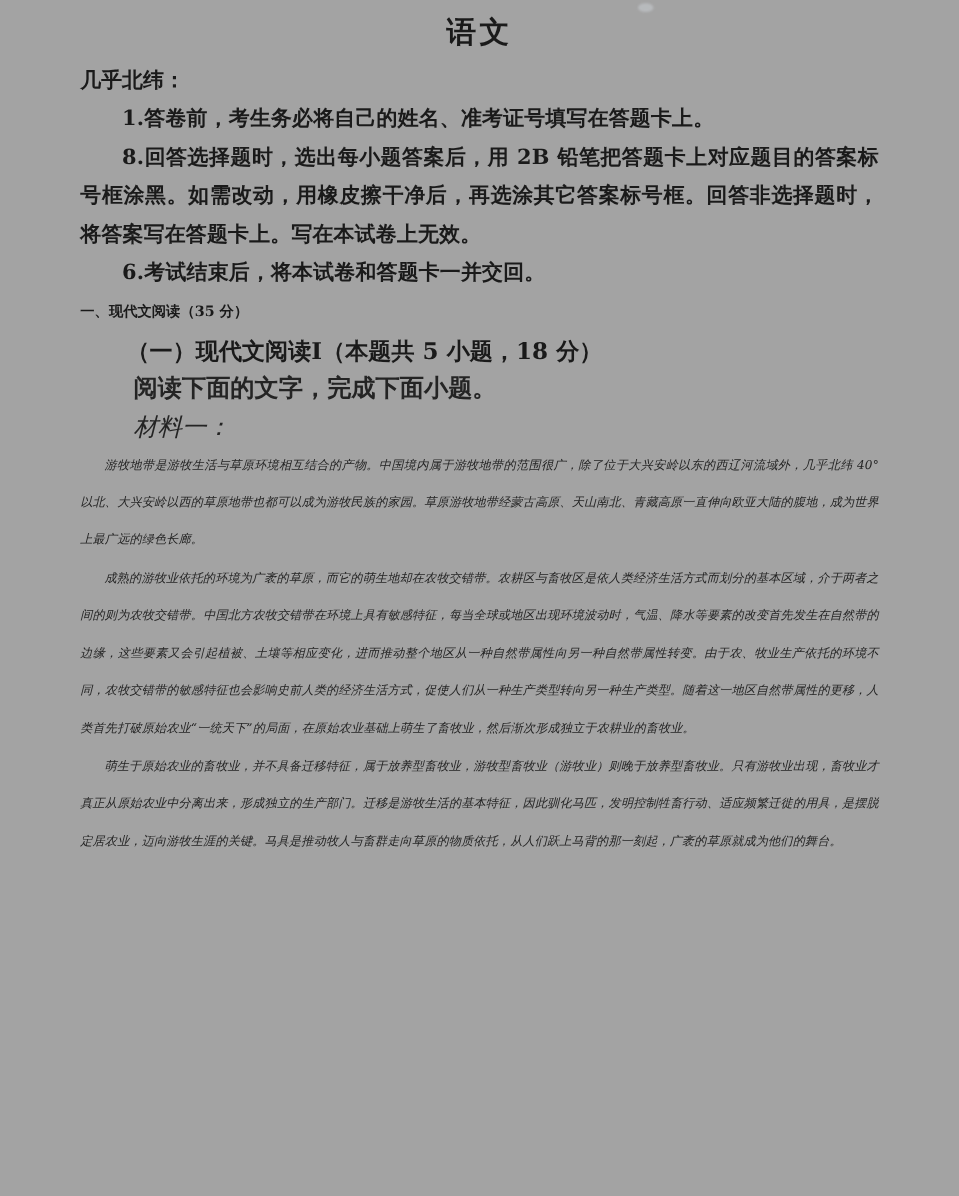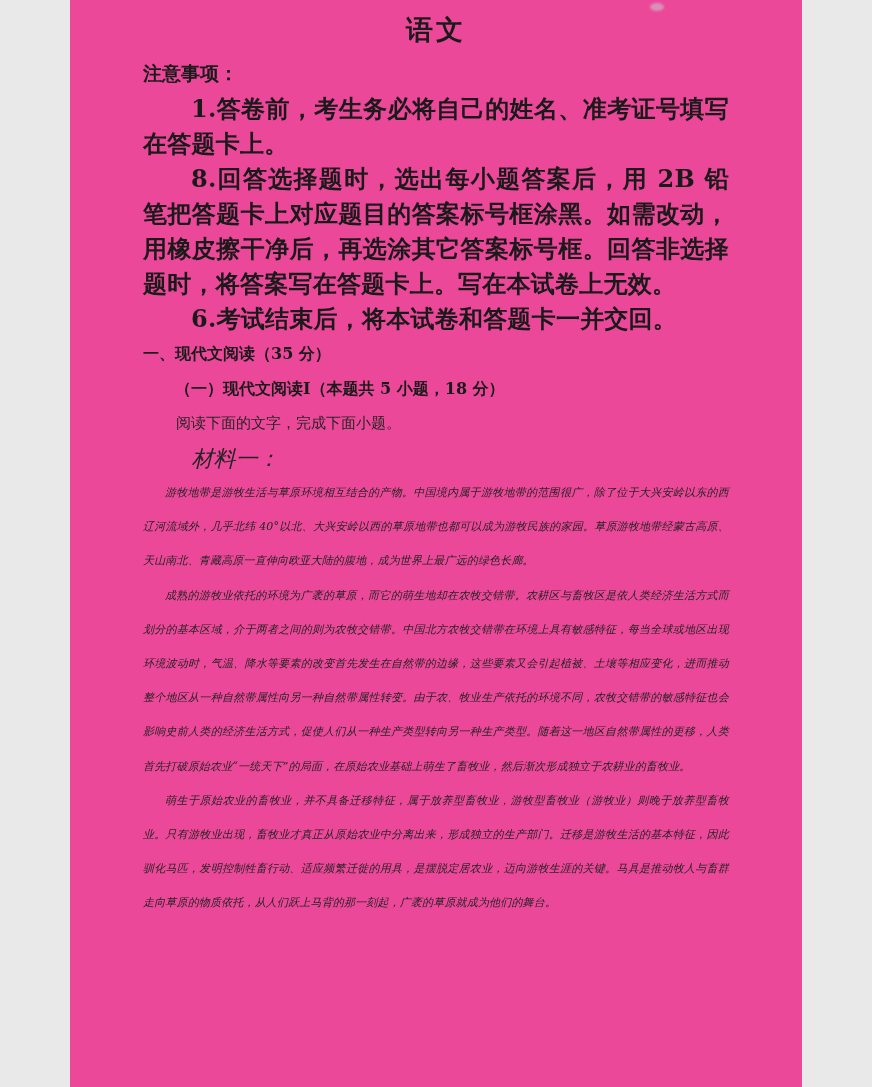--- a/index.html
+++ b/index.html
@@ -2,24 +2,24 @@
 <html lang="zh"><head>
 <meta charset="utf-8">
 <style>
   html, body {
     margin: 0;
     padding: 0;
     background: #e9e9e9;
   }
   .page {
     position: relative;
-    width: 732px;
+    width: 872px;
     height: 1087px;
     margin: 0 auto;
-    background: #ec4899;
+    background: #a3a3a3;
     color: #1a1a1a;
     box-sizing: border-box;
     padding: 14px 73px 0 73px;
     overflow: hidden;
     font-family: "DejaVu Serif", "Liberation Serif", serif;
   }
   .exam-title {
     margin: 0 0 4px 0;
     text-align: center;
     font-size: 27px;
@@ -31,46 +31,46 @@
     margin-top: 10px;
   }
   .notice-heading {
     margin: 0;
     font-size: 19px;
     line-height: 35px;
     font-weight: 700;
   }
   .notice-item {
     margin: 0;
-    font-size: 24px;
+    font-size: 19px;
     line-height: 35px;
     font-weight: 700;
     text-indent: 2em;
     text-align: justify;
     text-justify: inter-ideograph;
     letter-spacing: 0.01em;
   }
   .section-heading {
     margin: 0;
-    font-size: 16px;
+    font-size: 13px;
     line-height: 35px;
     font-weight: 700;
   }
   .subsection-heading {
     margin: 0;
-    font-size: 16px;
+    font-size: 21px;
     line-height: 35px;
     font-weight: 700;
     text-indent: 2em;
   }
   .reading-instruction {
     margin: 0;
-    font-size: 15px;
+    font-size: 22px;
     line-height: 35px;
-    font-weight: 400;
+    font-weight: 700;
     text-indent: 2.2em;
     color: #242424;
   }
   .material-label {
     margin: 0;
     font-size: 22px;
     line-height: 35px;
     font-style: italic;
     text-indent: 2.2em;
     color: #242424;
@@ -100,21 +100,21 @@
 </style>
 </head>
 <body>
 
 <div class="page">
   <div class="scan-smudge"></div>
 
   <h1 class="exam-title">语文</h1>
 
   <div class="notice-block">
-    <p class="notice-heading">注意事项：</p>
+    <p class="notice-heading">几乎北纬：</p>
     <p class="notice-item">1.答卷前，考生务必将自己的姓名、准考证号填写在答题卡上。</p>
     <p class="notice-item">8.回答选择题时，选出每小题答案后，用 2B 铅笔把答题卡上对应题目的答案标号框涂黑。如需改动，用橡皮擦干净后，再选涂其它答案标号框。回答非选择题时，将答案写在答题卡上。写在本试卷上无效。</p>
     <p class="notice-item">6.考试结束后，将本试卷和答题卡一并交回。</p>
   </div>
 
   <div>
     <p class="section-heading">一、现代文阅读（35 分）</p>
     <p class="subsection-heading">（一）现代文阅读Ⅰ（本题共 5 小题，18 分）</p>
     <p class="reading-instruction">阅读下面的文字，完成下面小题。</p>
     <p class="material-label">材料一：</p>

